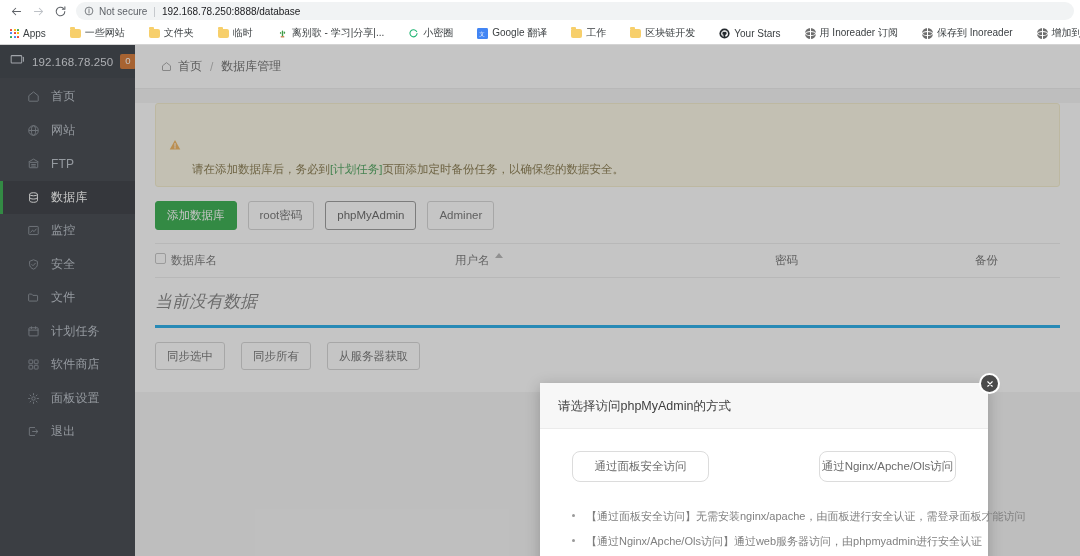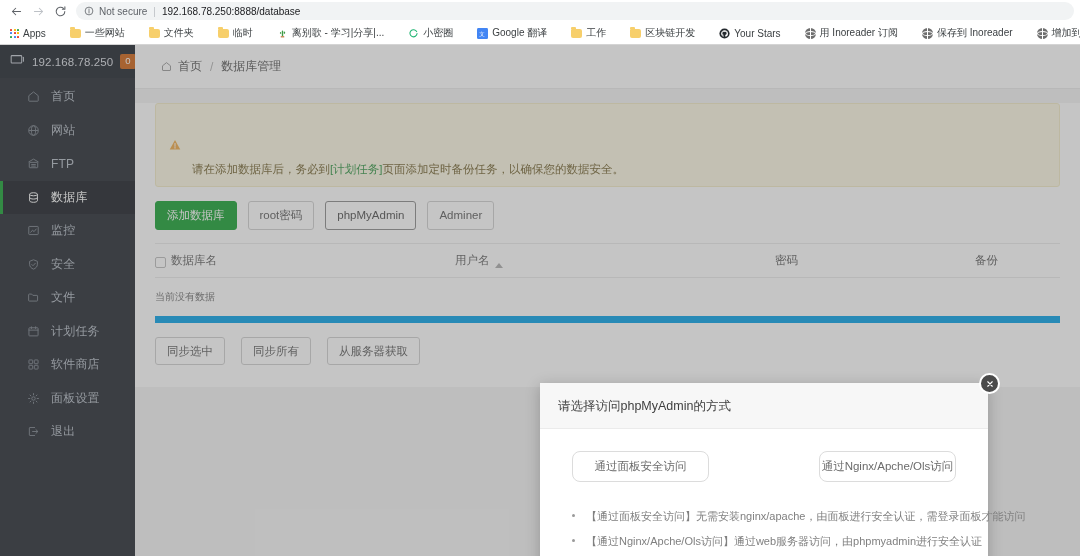--- a/index.html
+++ b/index.html
@@ -308,42 +308,43 @@
     text-align: left;
     font-weight: normal;
     font-size: 11.5px;
     color: #666;
     font-family: "Liberation Sans", sans-serif;
     padding: 9px 0 9px 0;
     border-top: 1px solid #ebebeb;
     border-bottom: 1px solid #ebebeb;
     background: #fff;
   }
-  .th-inner { display: flex; align-items: flex-end; gap: 5px; }
+  .th-inner { display: flex; align-items: flex-start; gap: 5px; }
   .chk {
     width: 11px; height: 11px;
     border: 1px solid #bfbfbf;
     border-radius: 2px;
     background: #fff;
     display: inline-block;
     flex: 0 0 11px;
   }
   .sort-asc {
     width: 0; height: 0;
     border-left: 4px solid transparent;
     border-right: 4px solid transparent;
     border-bottom: 5px solid #b0b0b0;
     display: inline-block;
   }
   .tbl .empty-cell {
-    font-size: 10px;
+    font-size: 17px;
     color: #777;
     font-family: "Liberation Sans", sans-serif;
     padding: 12px 0;
-    border-bottom: 7px solid #0ea5e9;
+    border-bottom: 3px solid #0ea5e9;
+    font-style: italic;
   }
 
   .footer-actions {
     display: flex;
     gap: 16px;
     margin-top: 14px;
   }
 
   
   .overlay {

